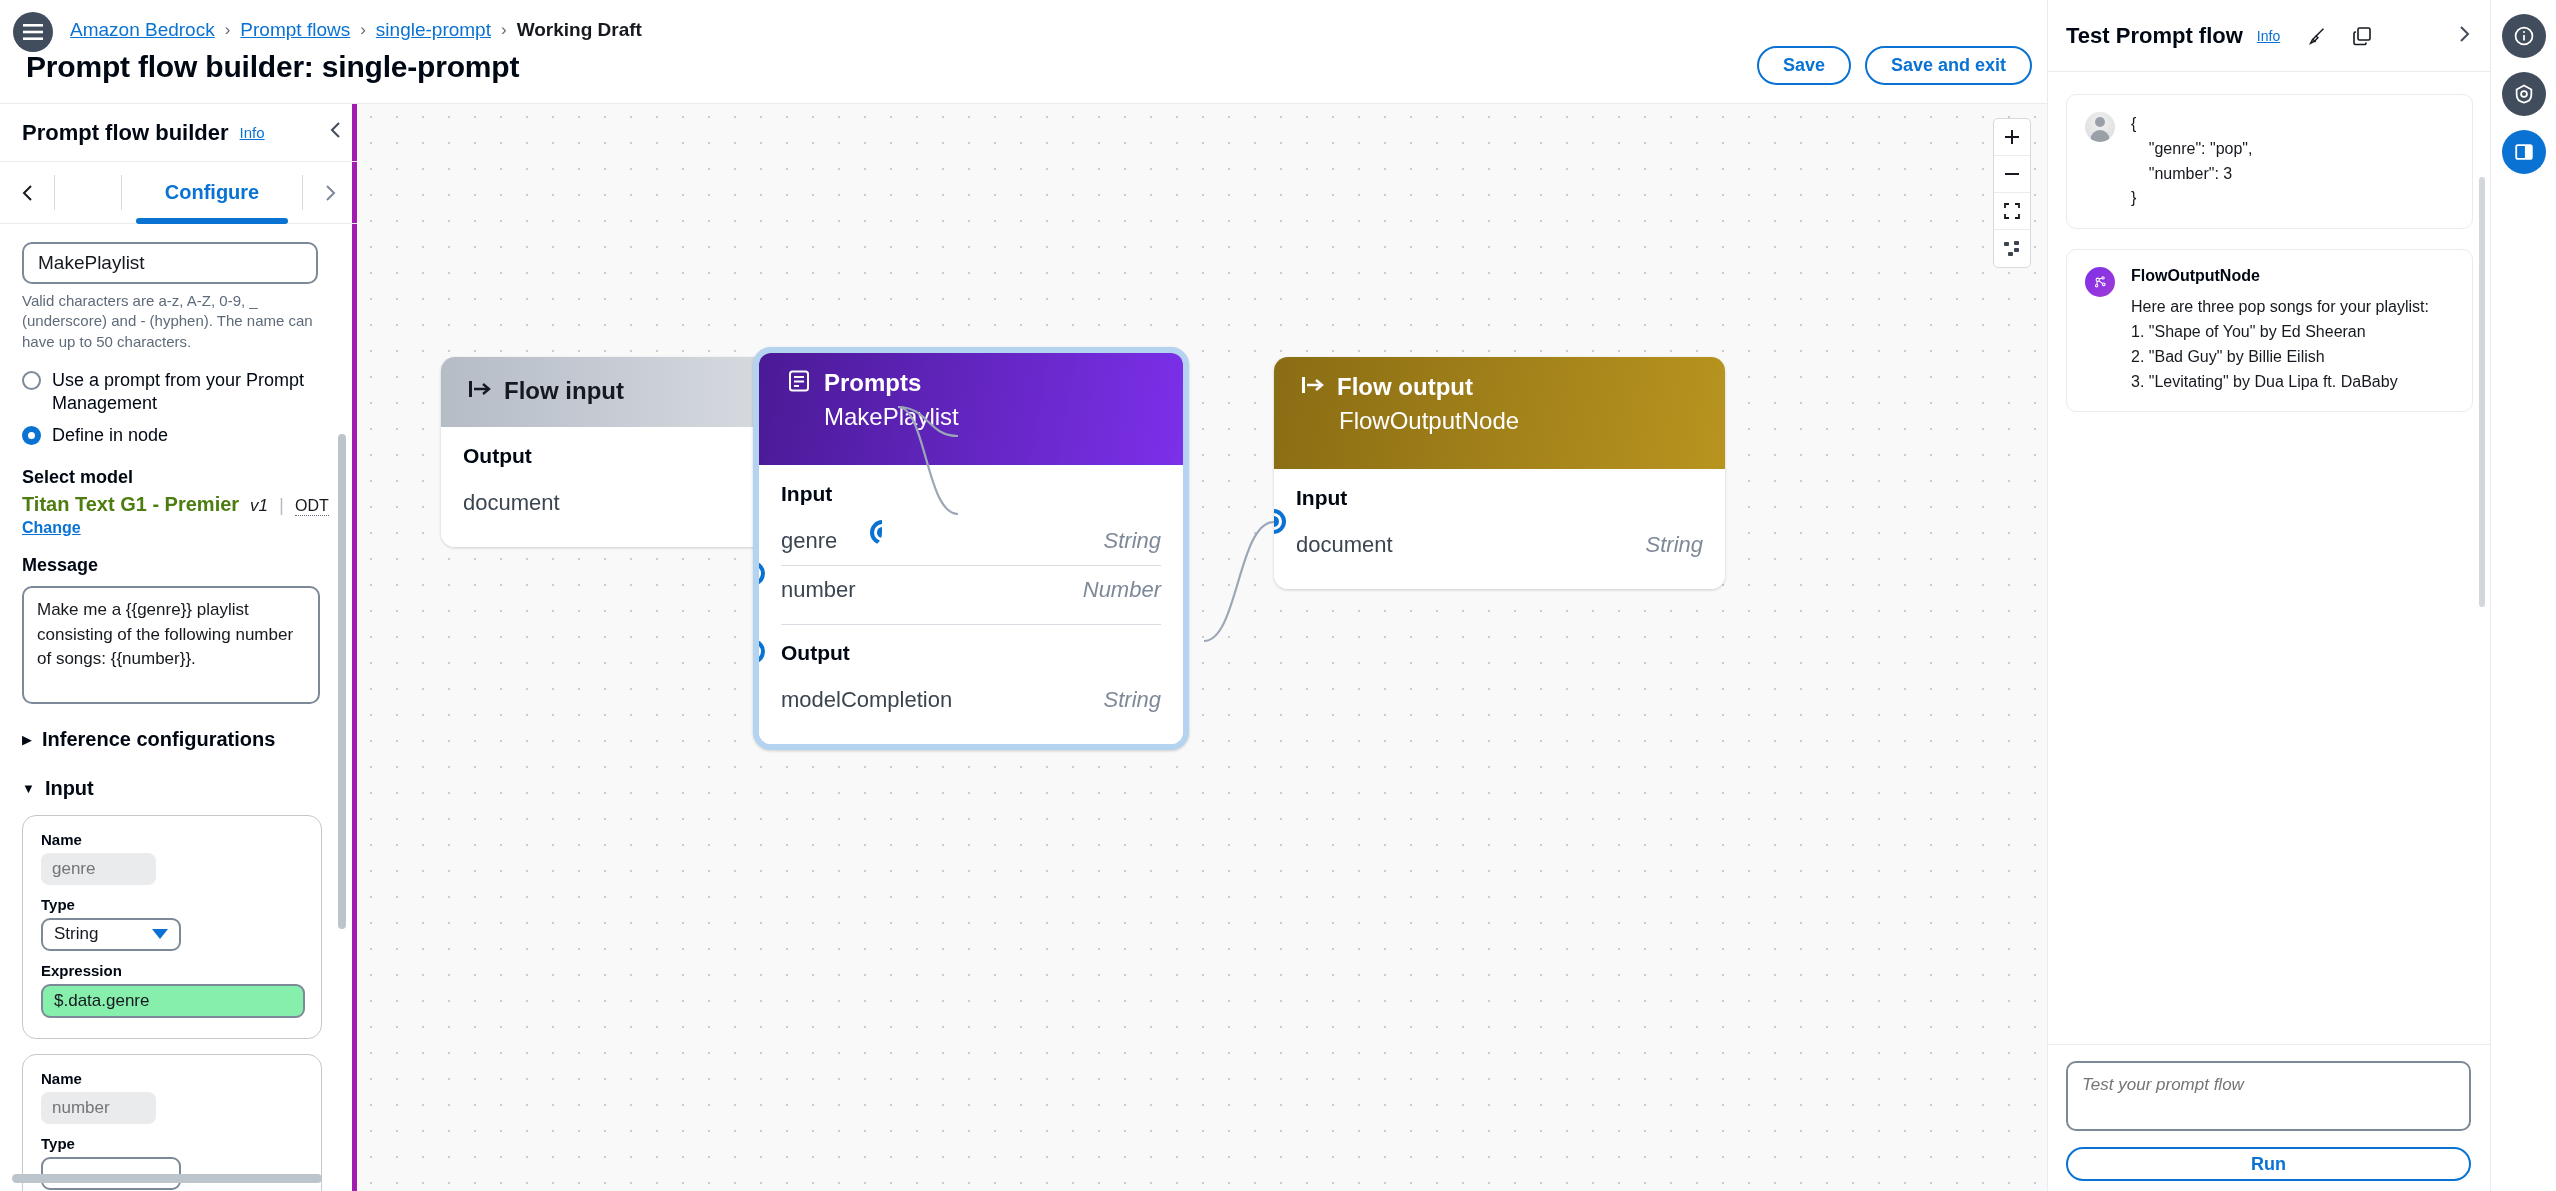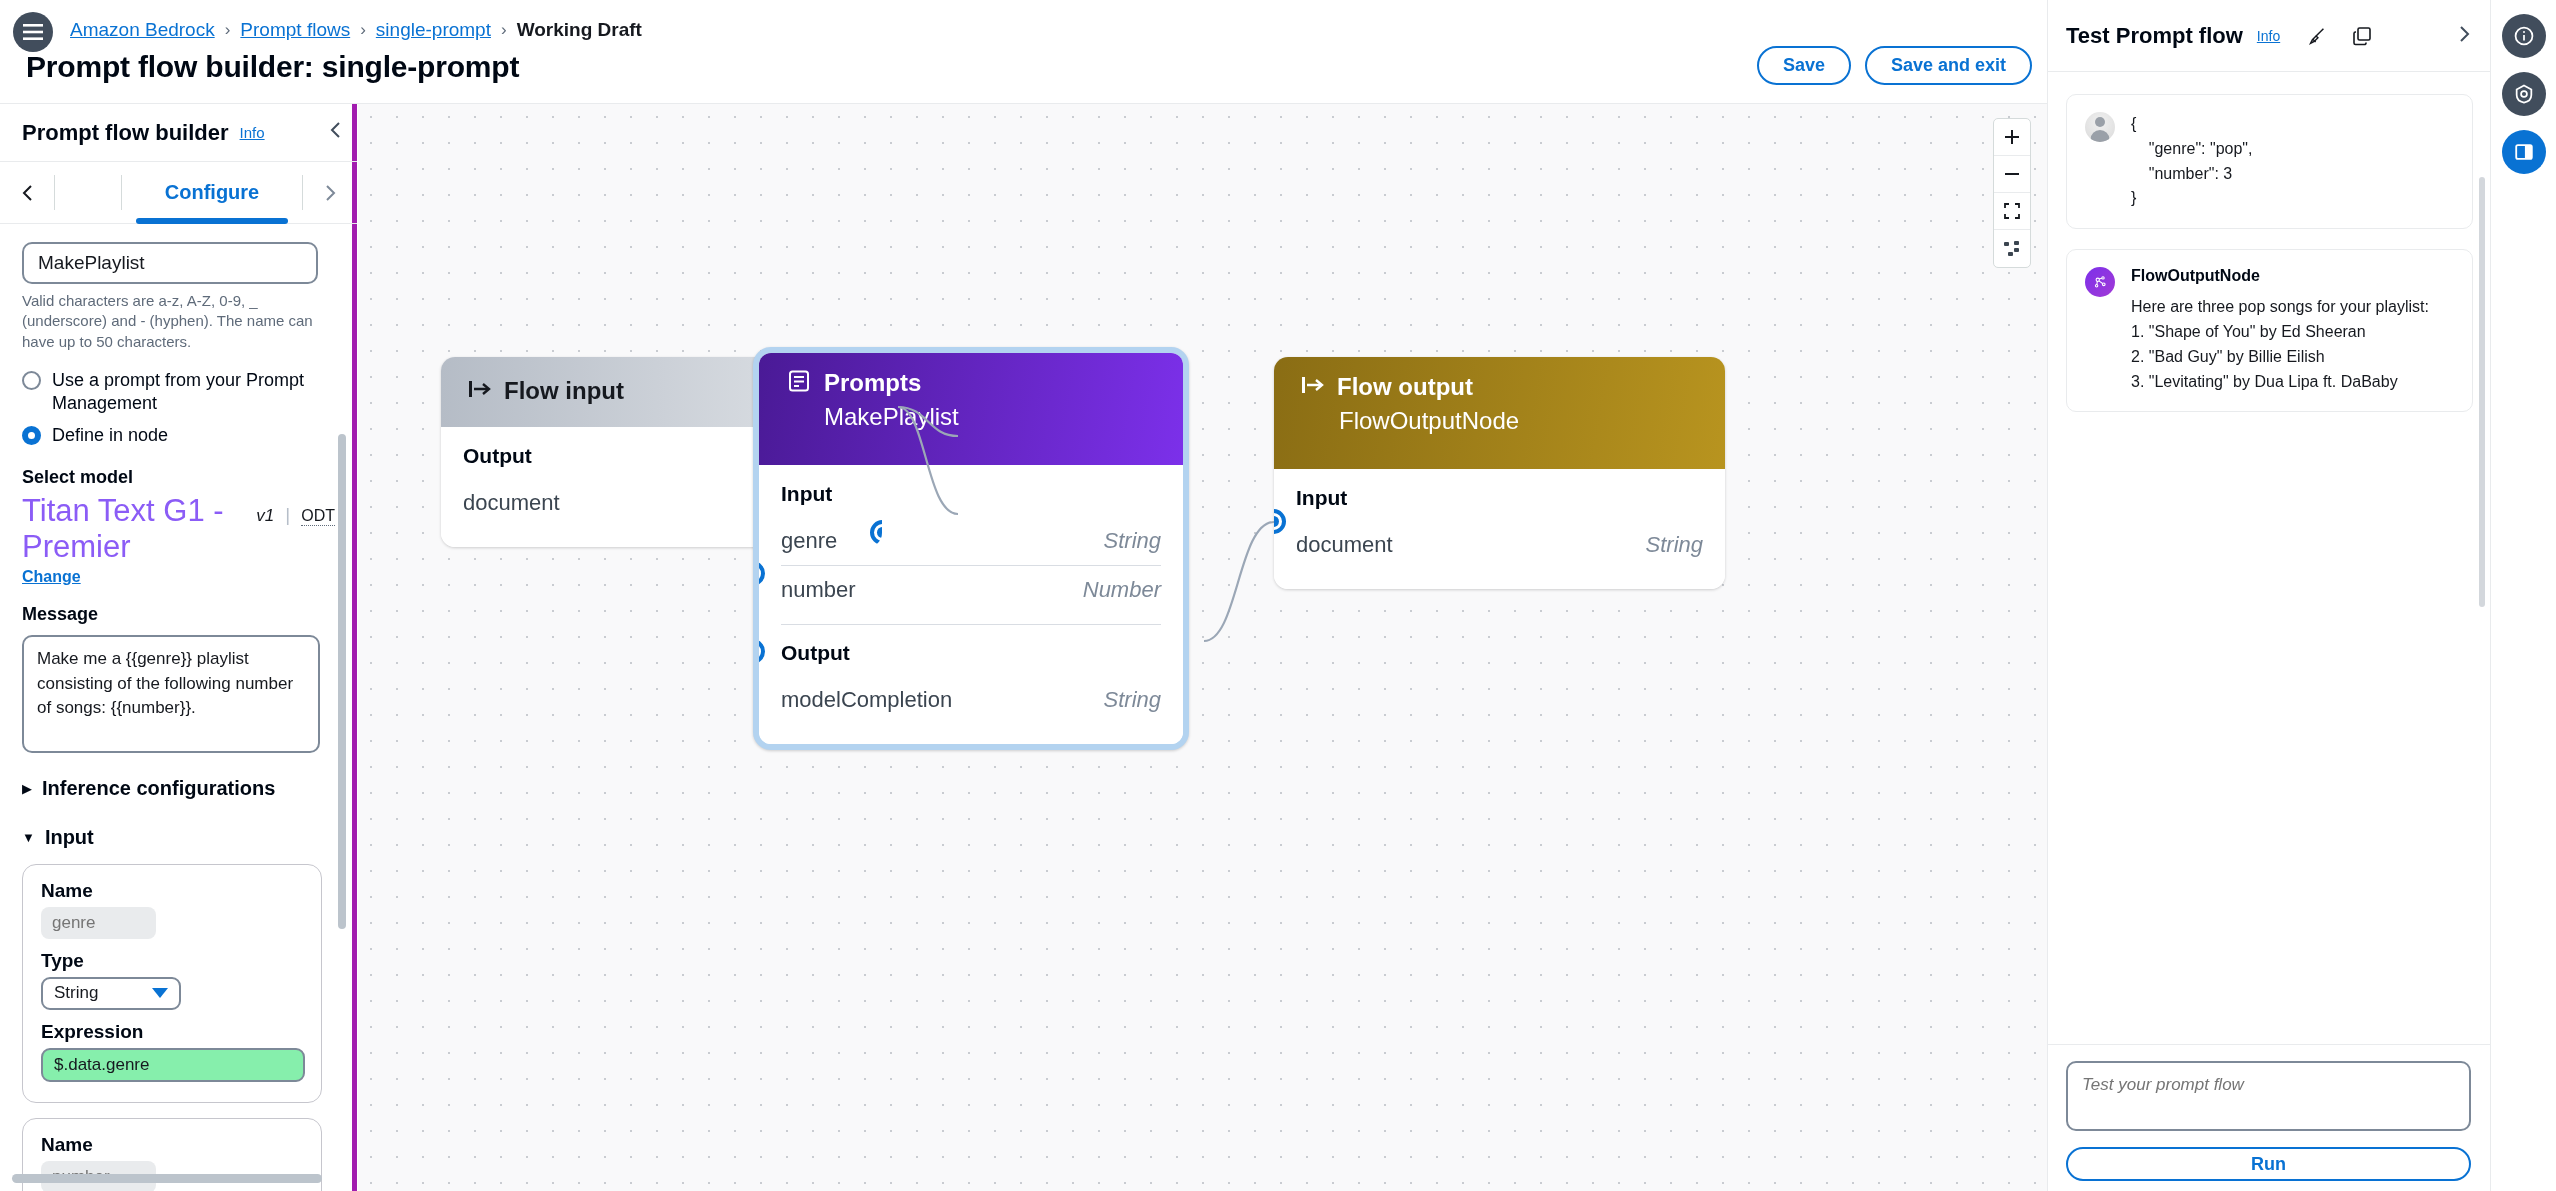--- a/index.html
+++ b/index.html
@@ -94,40 +94,40 @@
   }
   .radio-row { display: flex; align-items: flex-start; margin-top: 17px; gap: 11px; cursor: pointer; }
   .radio {
     width: 19px; height: 19px; border-radius: 50%; border: 2px solid #7d8998;
     background: #fff; flex-shrink: 0; margin-top: 2px;
   }
   .radio.on { border: 6px solid #0972d3; background: #fff; }
   .radio-lbl { font-size: 18px; line-height: 1.3; color: #000814; }
   .sec-label { font-size: 18px; font-weight: 700; color: #000814; }
   .model-row { display: flex; align-items: baseline; gap: 11px; margin-top: 5px; }
-  .model-name { font-size: 31px; font-weight: 400; color: #8b5cf6; }
+  .model-name { font-size: 20px; font-weight: 700; color: #4d7c0f; }
   .model-ver { font-size: 17px; font-style: italic; color: #16191f; }
   .model-pipe { color: #b6bec9; font-size: 19px; }
   .model-odt {
     font-size: 16px; color: #16191f; border-bottom: 1px dotted #5f6b7a; cursor: pointer;
   }
   .link-sm { font-size: 16px; font-weight: 700; color: #0972d3; text-decoration: underline; cursor: pointer; display: inline-block; margin-top: 3px; }
   .msg-area {
     margin-top: 10px; width: 298px; height: 118px; border: 2px solid #7d8998;
     border-radius: 10px; padding: 10px 13px; font-size: 17px; line-height: 1.45;
     font-family: inherit; color: #16191f; resize: none; outline: none; background: #fff;
   }
   .accordion { display: flex; align-items: center; gap: 10px; margin-top: 20px; cursor: pointer; }
   .acc-caret { color: #000814; font-size: 13px; }
   .acc-lbl { font-size: 20px; font-weight: 700; color: #000814; }
   .io-card {
     margin-top: 15px; width: 300px; border: 1px solid #c6c6cd; border-radius: 14px;
     padding: 15px 18px 20px 18px; background: #fff;
   }
-  .io-lbl { font-size: 19px; font-weight: 700; color: #000814; margin-bottom: 5px; }
+  .io-lbl { font-size: 15px; font-weight: 700; color: #000814; margin-bottom: 5px; }
   .io-readonly {
     width: 115px; height: 32px; background: #e9ebed; border: none; border-radius: 8px;
     padding: 0 11px; font-size: 17px; color: #9ba7b6; font-family: inherit; outline: none;
   }
   .io-select {
     position: relative; width: 140px; height: 33px; border: 2px solid #7d8998;
     border-radius: 9px; display: flex; align-items: center; padding: 0 11px;
     font-size: 17px; color: #16191f; background: #fff; cursor: pointer;
   }
   .io-select .caret {

